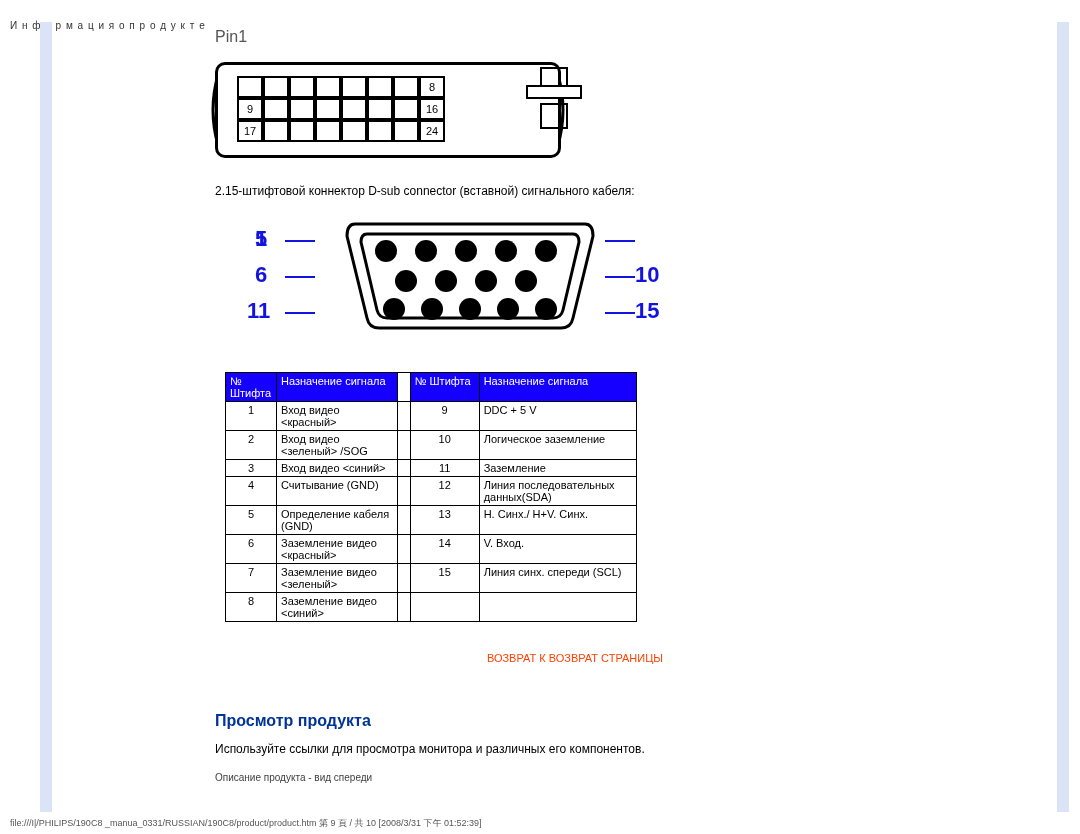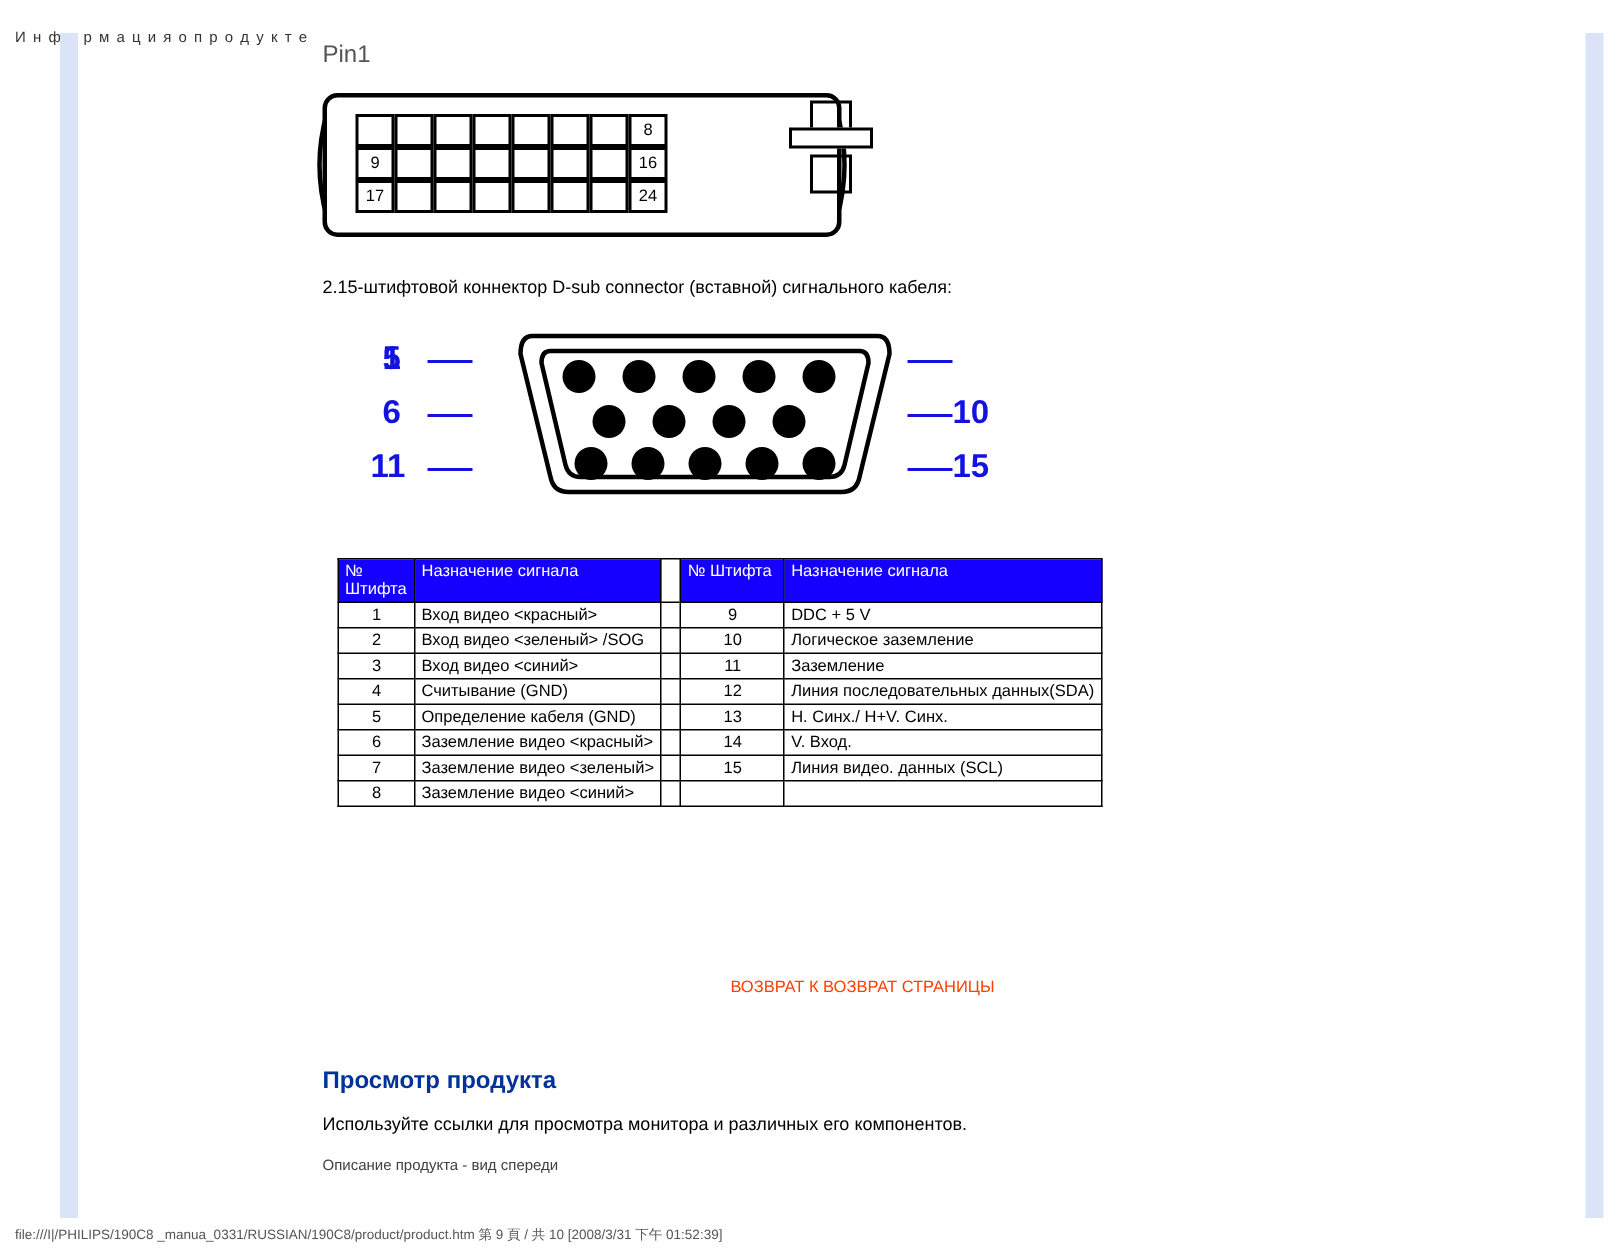--- a/index.html
+++ b/index.html
@@ -147,21 +147,21 @@
     background:#000;
     position:absolute;
   }
   
   .pin-table {
     position:absolute;
     top:350px;
     left:10px;
     border:1px solid #000;
     border-collapse:collapse;
-    width:510px;
+    width:412px;
   }
   .pin-table td, .pin-table th {
     border:1px solid #000;
     padding:2px 4px;
     font-size:11px;
     text-align:left;
     vertical-align:top;
   }
   .pin-table th {
     background:#1500ff;
@@ -346,21 +346,21 @@
             <td>Заземление видео &lt;красный&gt;</td>
             <td class="gapcell"></td>
             <td class="numcell">14</td>
             <td>V. Вход.</td>
           </tr>
       <tr>
             <td class="numcell">7</td>
             <td>Заземление видео &lt;зеленый&gt;</td>
             <td class="gapcell"></td>
             <td class="numcell">15</td>
-            <td>Линия видео. данных (SCL)</td>
+            <td>Линия синх. спереди (SCL)</td>
           </tr>
       <tr>
             <td class="numcell">8</td>
             <td>Заземление видео &lt;синий&gt;</td>
             <td class="gapcell" style="border-bottom:1px solid #000"></td>
             <td class="numcell"></td>
             <td></td>
           </tr>
     </tbody>
       </table>

